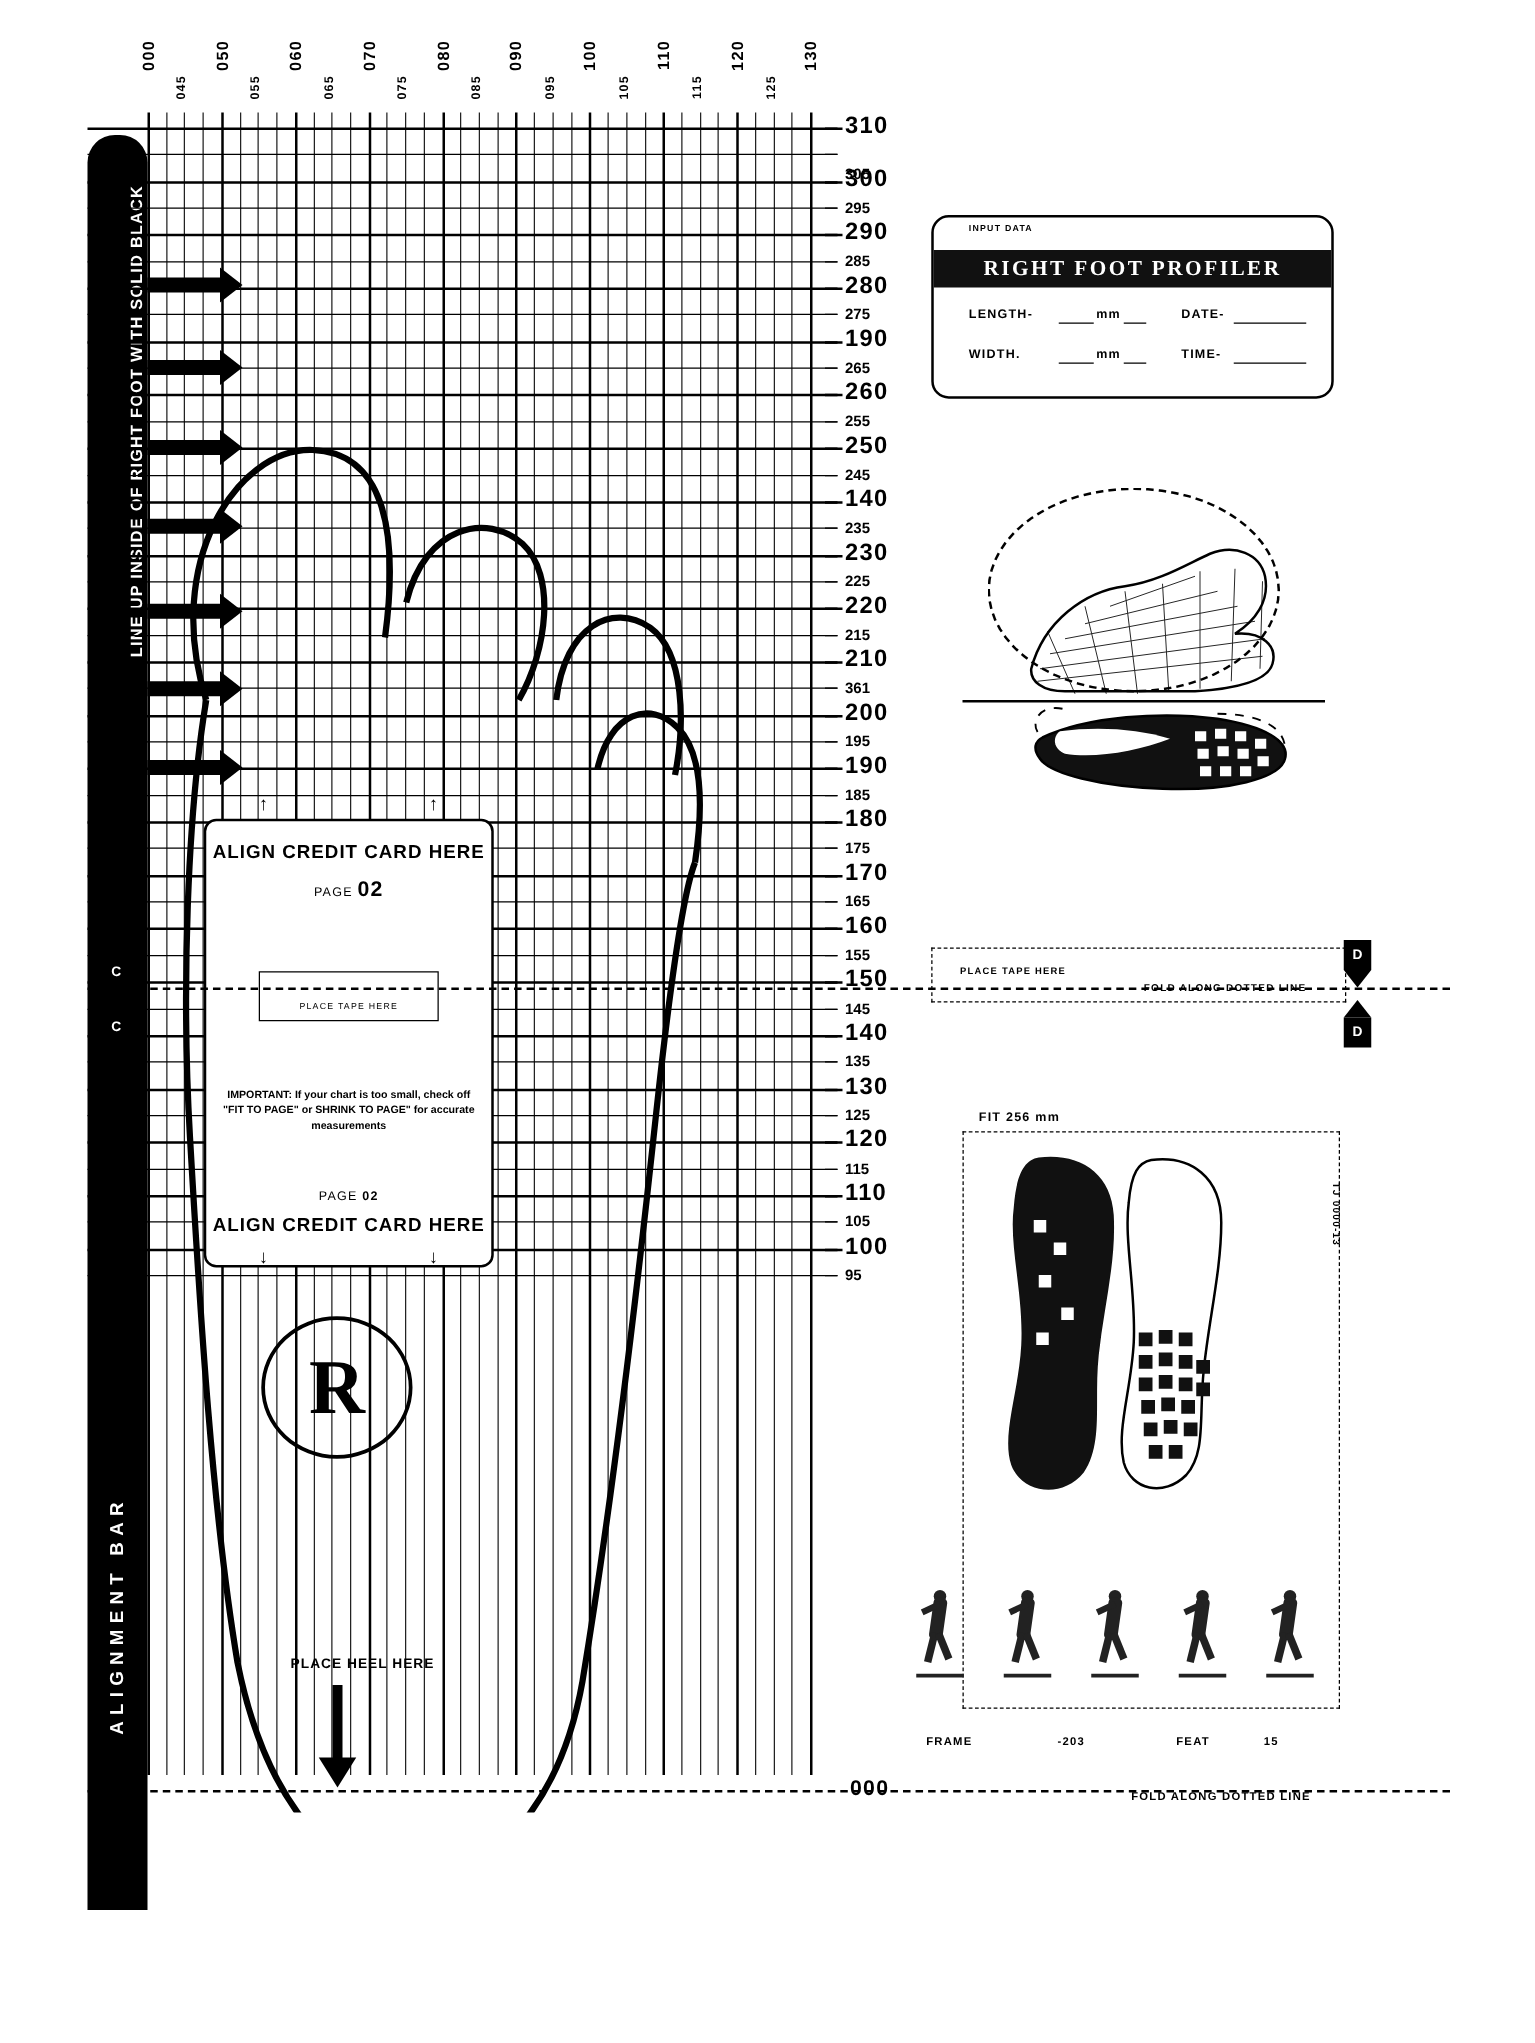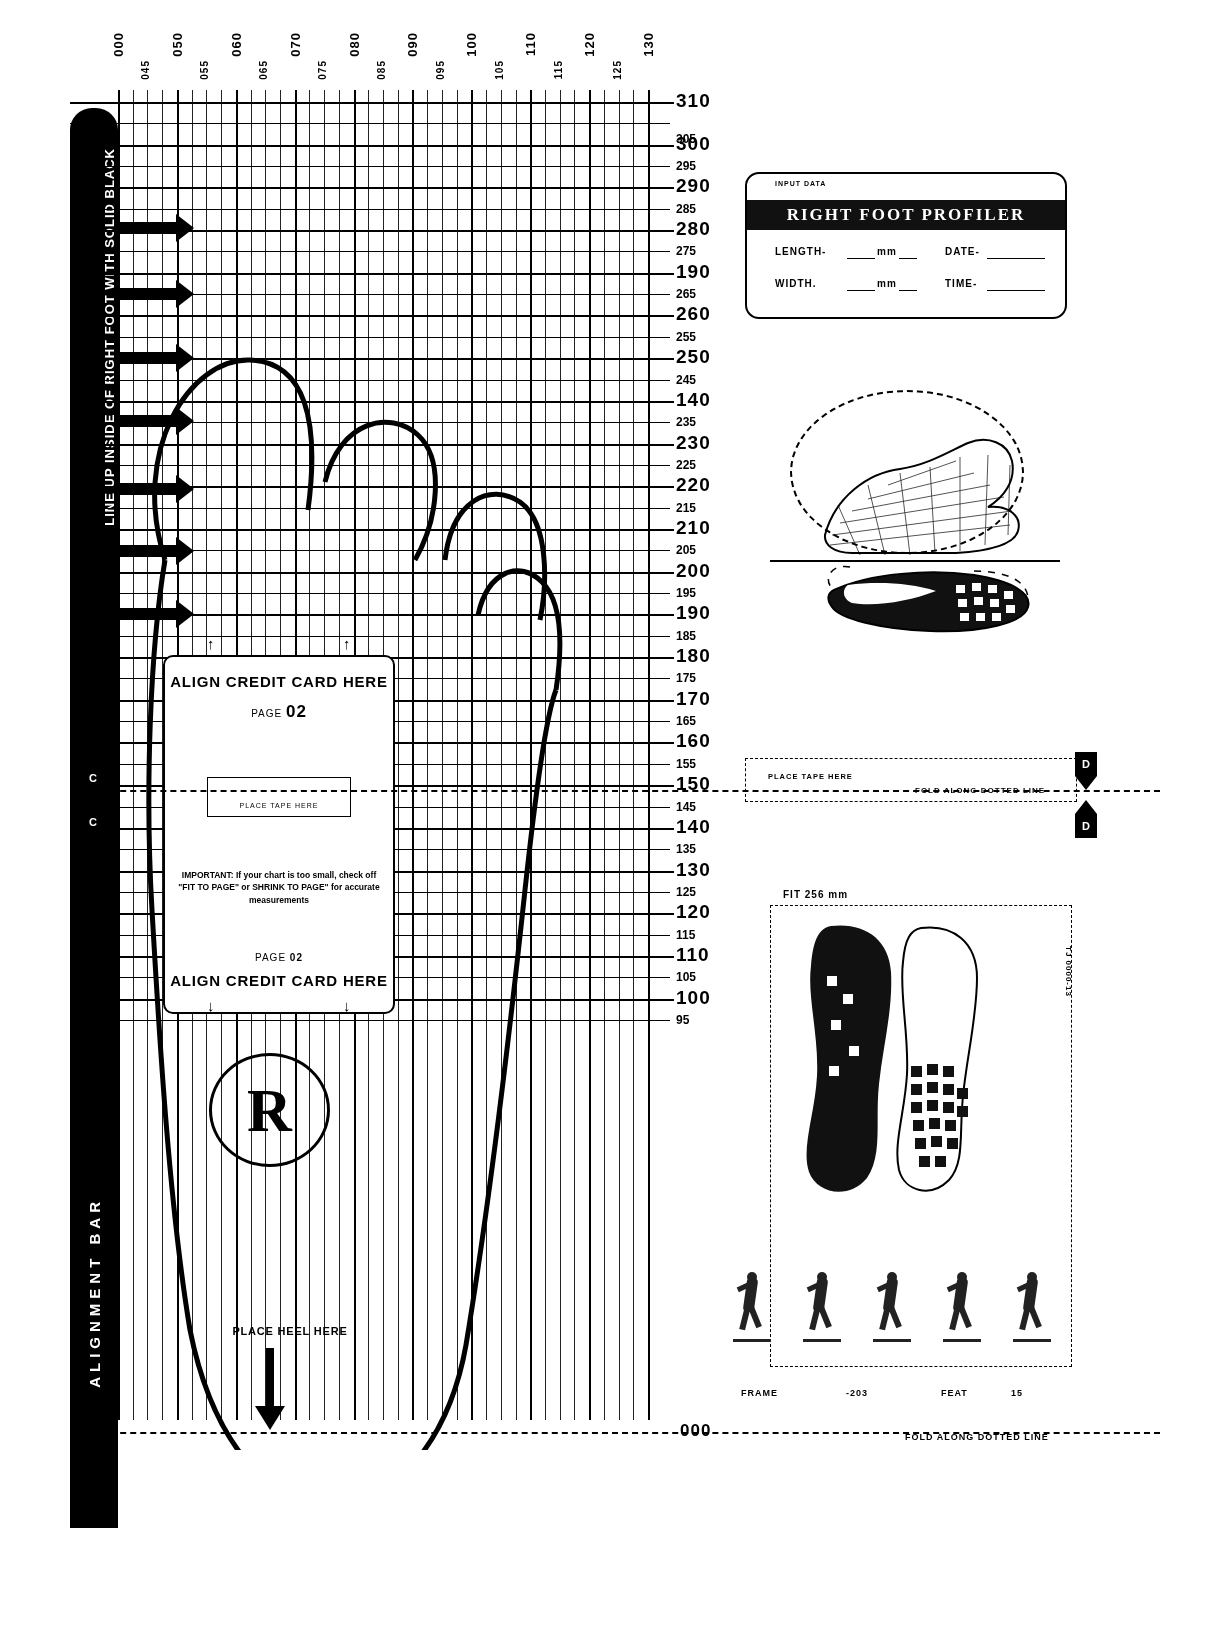--- a/index.html
+++ b/index.html
@@ -276,21 +276,21 @@
       <div class="tick" style="top: 329.837px;">255</div>
       <div class="tickmark" style="top: 379.535px; width: 10px; height: 1px;"></div>
       <div class="tick" style="top: 372.535px;">245</div>
       <div class="tickmark" style="top: 422.233px; width: 10px; height: 1px;"></div>
       <div class="tick" style="top: 415.233px;">235</div>
       <div class="tickmark" style="top: 464.93px; width: 10px; height: 1px;"></div>
       <div class="tick" style="top: 457.93px;">225</div>
       <div class="tickmark" style="top: 507.628px; width: 10px; height: 1px;"></div>
       <div class="tick" style="top: 500.628px;">215</div>
       <div class="tickmark" style="top: 550.326px; width: 10px; height: 1px;"></div>
-      <div class="tick" style="top: 543.326px;">205</div>
+      <div class="tick" style="top: 543.326px;">361</div>
       <div class="tickmark" style="top: 593.023px; width: 10px; height: 1px;"></div>
       <div class="tick" style="top: 586.023px;">195</div>
       <div class="tickmark" style="top: 635.721px; width: 10px; height: 1px;"></div>
       <div class="tick" style="top: 628.721px;">185</div>
       <div class="tickmark" style="top: 678.419px; width: 10px; height: 1px;"></div>
       <div class="tick" style="top: 671.419px;">175</div>
       <div class="tickmark" style="top: 721.116px; width: 10px; height: 1px;"></div>
       <div class="tick" style="top: 714.116px;">165</div>
       <div class="tickmark" style="top: 763.814px; width: 10px; height: 1px;"></div>
       <div class="tick" style="top: 756.814px;">155</div>

